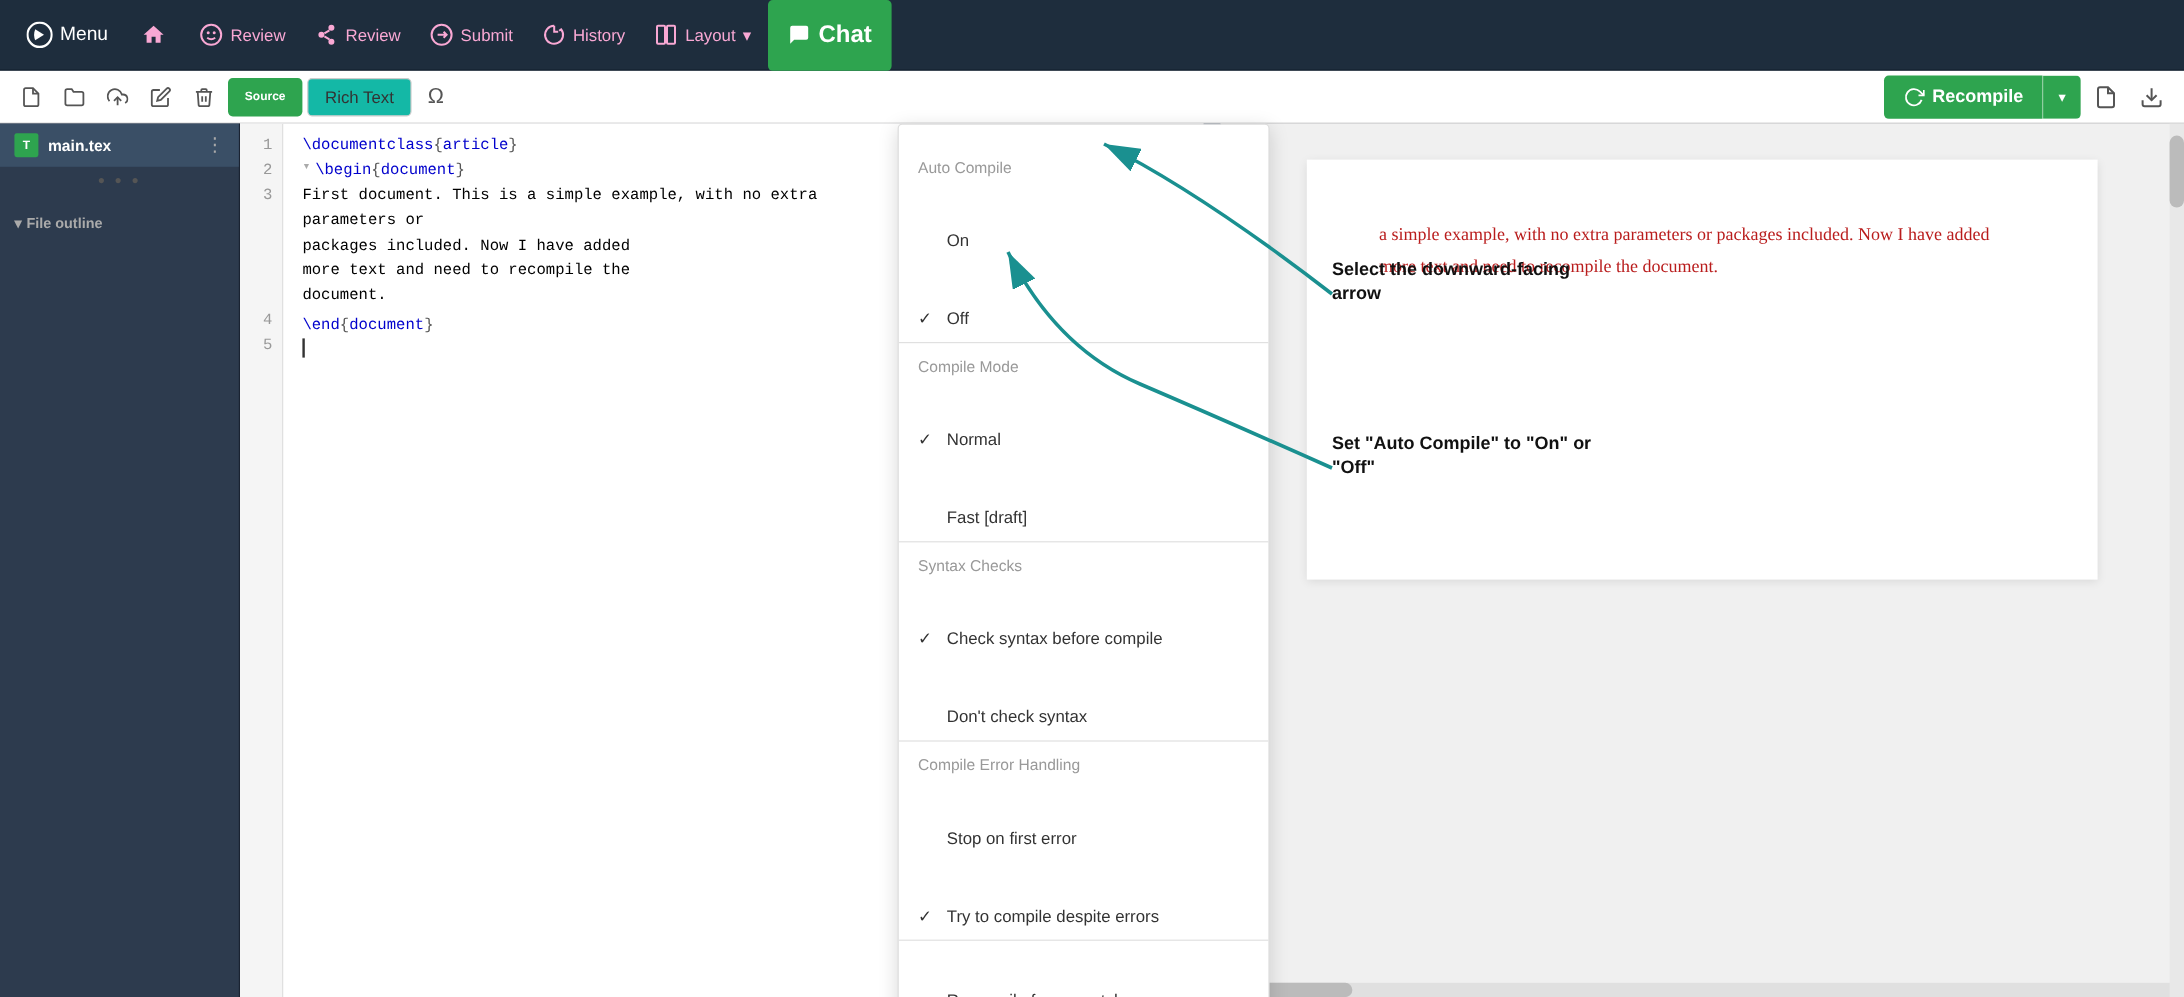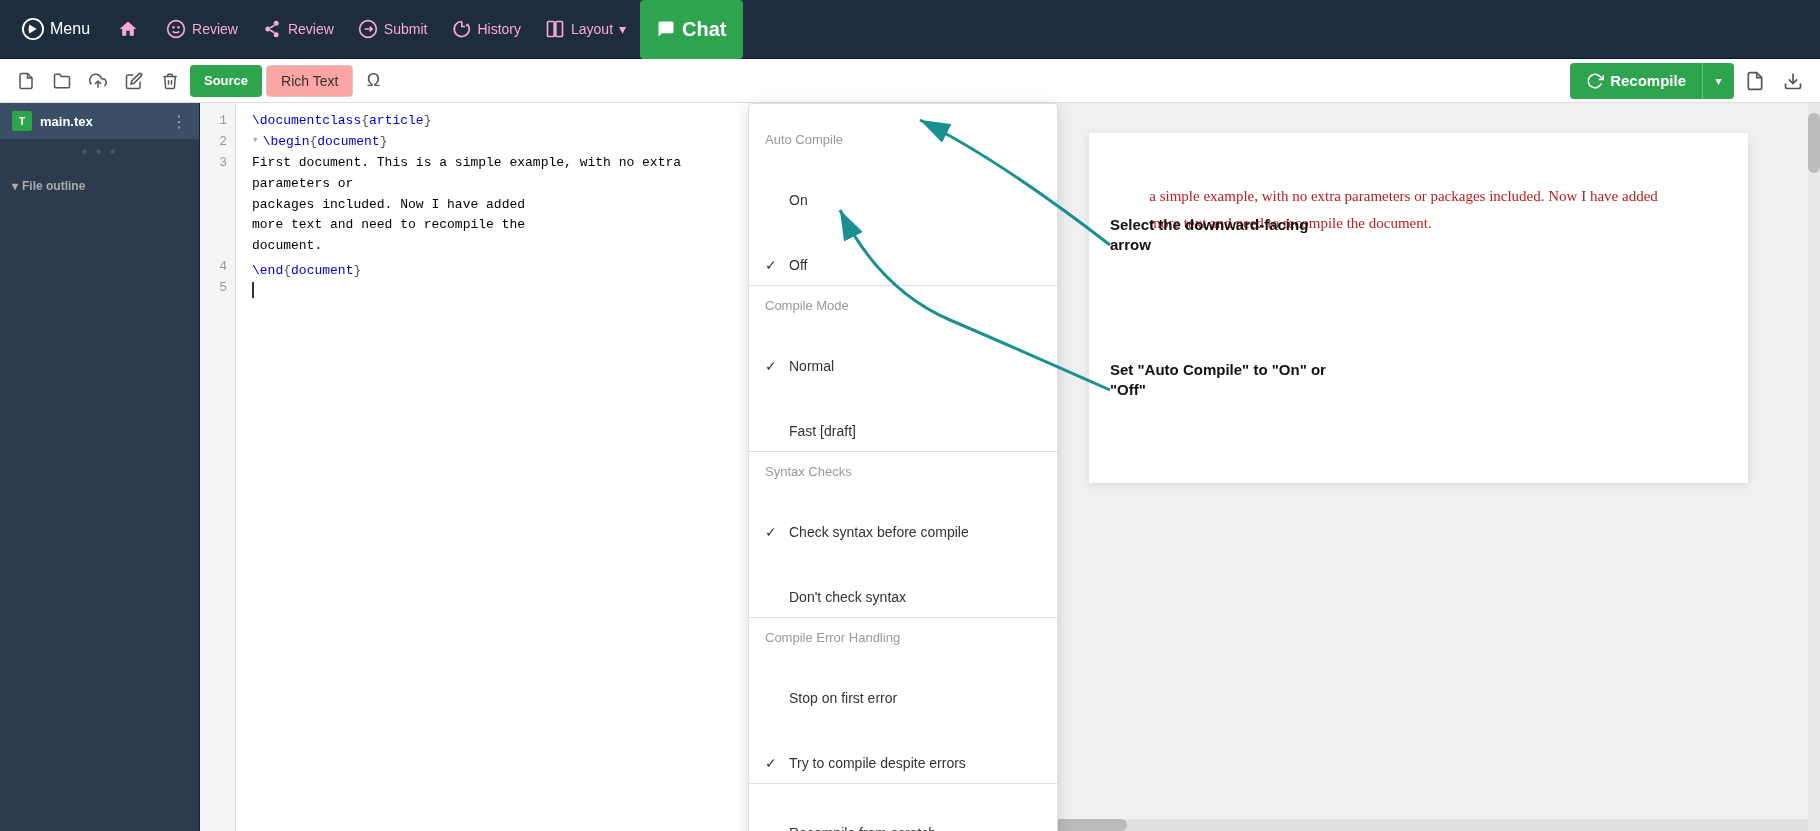--- a/index.html
+++ b/index.html
@@ -21,22 +21,22 @@
     .nav-chat { background: #2ea44f; color: #fff; border-radius: 4px; padding: 8px 16px; font-size: 20px; font-weight: 700; display: flex; align-items: center; gap: 6px; cursor: pointer; height: 59px; }
 
     
     .toolbar {
       display: flex; align-items: center;
       background: #fff; height: 44px;
       padding: 0 10px; gap: 4px;
       border-bottom: 1px solid #ddd;
     }
     .tb-btn { width: 32px; height: 32px; display: flex; align-items: center; justify-content: center; cursor: pointer; border-radius: 4px; color: #555; border: none; background: none; font-size: 16px; }
-    .tb-source { background: #2ea44f; color: #fff; border-radius: 4px; padding: 6px 14px; font-size: 13px; font-weight: 600; cursor: pointer; border: none; height: 32px; }
-    .tb-richtext { background: #fca5a5; color: #333; border-radius: 4px; padding: 6px 14px; font-size: 14px; cursor: pointer; border: 1px solid #ccc; height: 32px; }
+    .tb-source { background: #2ea44f; color: #fff; border-radius: 4px; padding: 6px 14px; font-size: 10px; font-weight: 600; cursor: pointer; border: none; height: 32px; }
+    .tb-richtext { background: #14b8a6; color: #333; border-radius: 4px; padding: 6px 14px; font-size: 14px; cursor: pointer; border: 1px solid #ccc; height: 32px; }
     .tb-omega { width: 32px; height: 32px; display: flex; align-items: center; justify-content: center; cursor: pointer; border-radius: 4px; color: #555; font-size: 18px; }
     .tb-spacer { flex: 1; }
     .recompile-group { display: flex; align-items: center; gap: 0; }
     .recompile-btn { background: #2ea44f; color: #fff; border: none; height: 36px; padding: 0 16px; font-size: 15px; font-weight: 600; cursor: pointer; display: flex; align-items: center; gap: 6px; border-radius: 4px 0 0 4px; }
     .recompile-btn svg { width: 18px; height: 18px; fill: currentColor; }
     .recompile-arrow { background: #2ea44f; color: #fff; border: none; height: 36px; width: 32px; cursor: pointer; display: flex; align-items: center; justify-content: center; border-radius: 0 4px 4px 0; border-left: 1px solid rgba(255,255,255,0.3); font-size: 12px; }
     .tb-icon-btn { width: 34px; height: 34px; display: flex; align-items: center; justify-content: center; cursor: pointer; border-radius: 4px; color: #555; font-size: 18px; }
 
     
     .main-layout { display: flex; height: calc(831px - 59px - 44px); }

